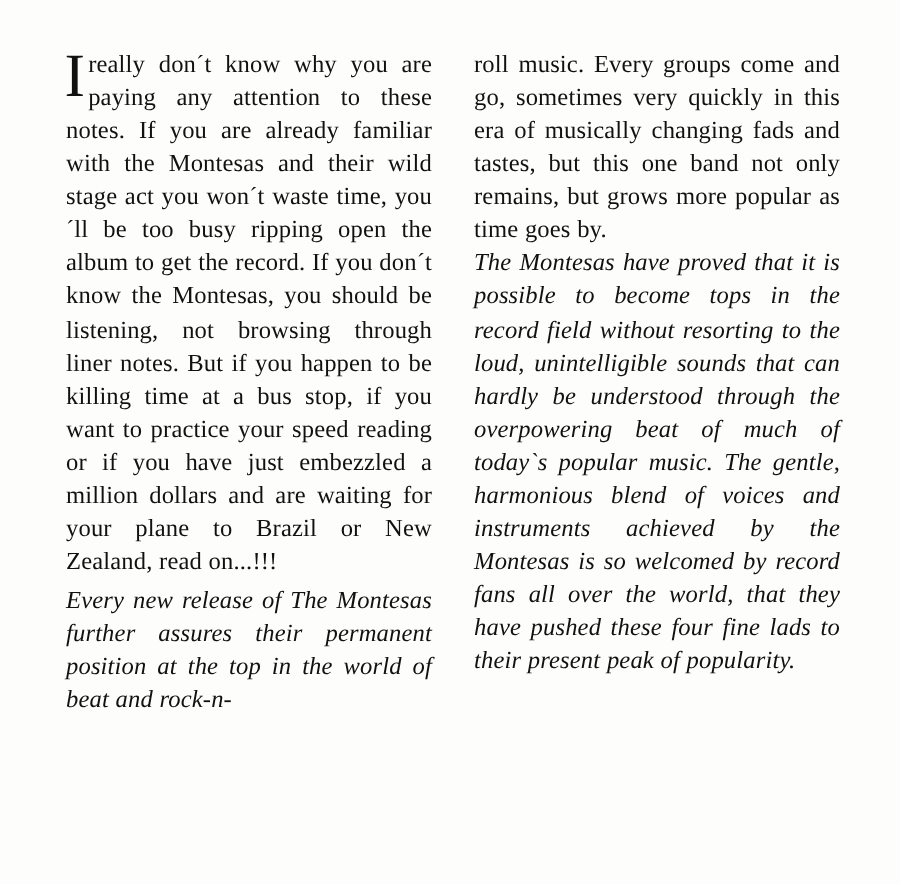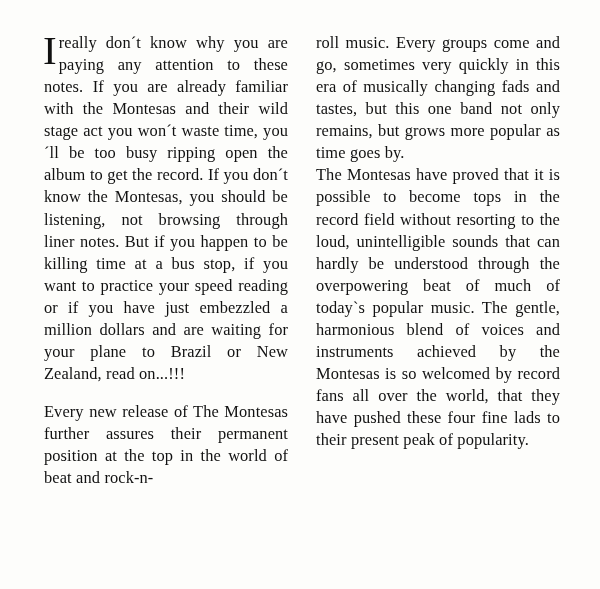--- a/index.html
+++ b/index.html
@@ -46,24 +46,25 @@
     float: left;
     font-family: "Liberation Serif", serif;
     font-size: 41px;
     line-height: 0.86;
     padding-right: 2px;
     padding-top: 1px;
     margin-left: -1px;
     color: #111111;
   }
   .col-left p + p {
-    margin-top: 16px;
+    margin-top: 4px;
   }
   .tail {
     text-align: left;
+    font-style: italic;
   }
 </style>
 </head>
 <body>
 
 <div class="page">
   <div class="columns">
 
     <div class="column col-left">
       <p><span class="dropcap">I</span><span>really don´t know why you are paying any attention to these notes. If you are already familiar with the Montesas and their wild stage act you won´t waste time, you´ll be too busy ripping open the album to get the record. If you don´t know the Montesas, you should be listening, not browsing through liner notes. But if you happen to be killing time at a bus stop, if you want to practice your speed reading or if you have just embezzled a million dollars and are waiting for your plane to Brazil or New Zealand, read on...!!!</span></p>

